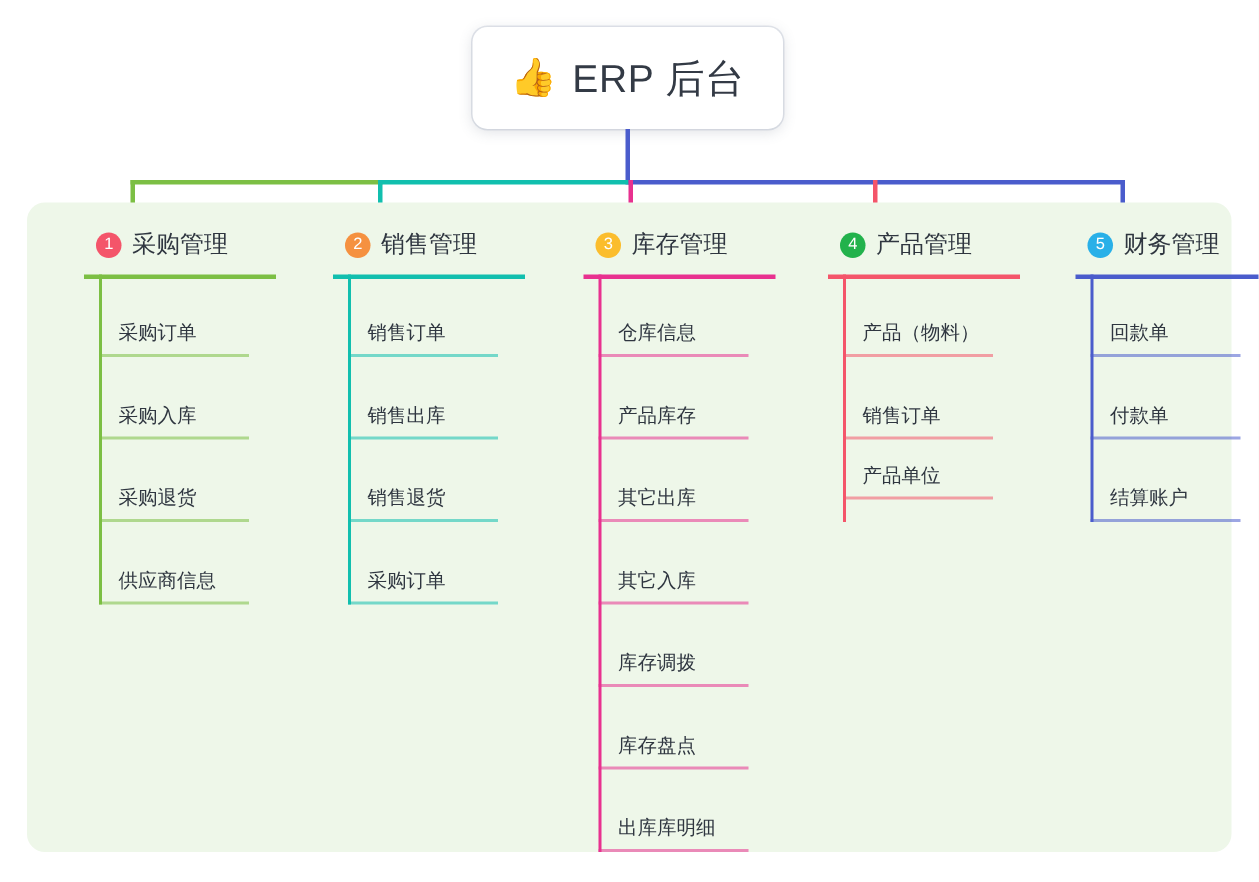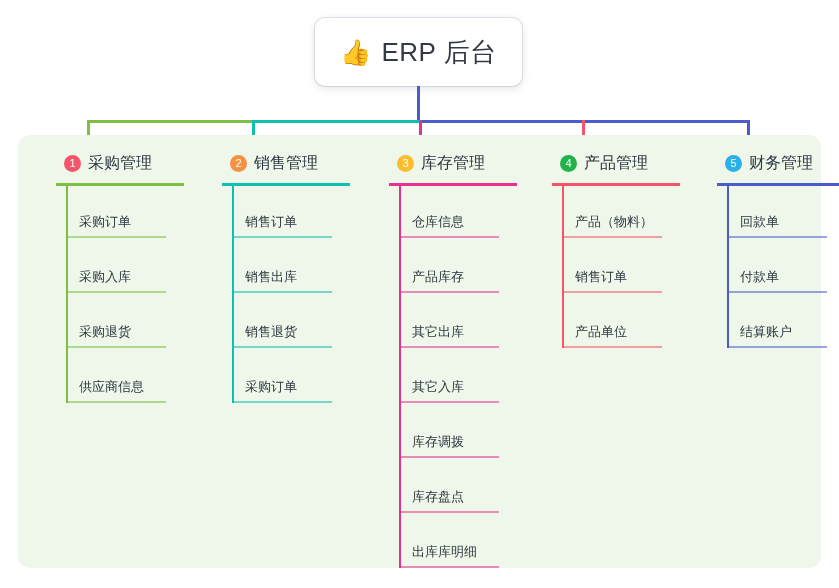--- a/index.html
+++ b/index.html
@@ -253,21 +253,21 @@
           <div class="col-headrule" style="background: rgb(244, 85, 106);"></div>
           <div class="col-spine" style="background: rgb(244, 85, 106); height: 165px;"></div>
           <div class="item" style="top: 53px;">
             <span class="item-label">产品（物料）</span>
             <div class="item-rule" style="background: rgb(244, 85, 106); opacity: 0.55;"></div>
           </div>
           <div class="item" style="top: 108px;">
             <span class="item-label">销售订单</span>
             <div class="item-rule" style="background: rgb(244, 85, 106); opacity: 0.55;"></div>
           </div>
-          <div class="item" style="top: 163px; padding-left: 16px;">
+          <div class="item" style="top: 148px; padding-left: 16px;">
             <span class="item-label">产品单位</span>
             <div class="item-rule" style="background: rgb(244, 85, 106); opacity: 0.55;"></div>
           </div>
         </div>
         <div class="column" style="left: 687px; top: 14px;">
           <div class="col-head">
             <span class="badge" style="background: rgb(41, 176, 232);">5</span>
             <span class="col-title">财务管理</span>
           </div>
           <div class="col-headrule" style="background: rgb(74, 92, 204);"></div>

